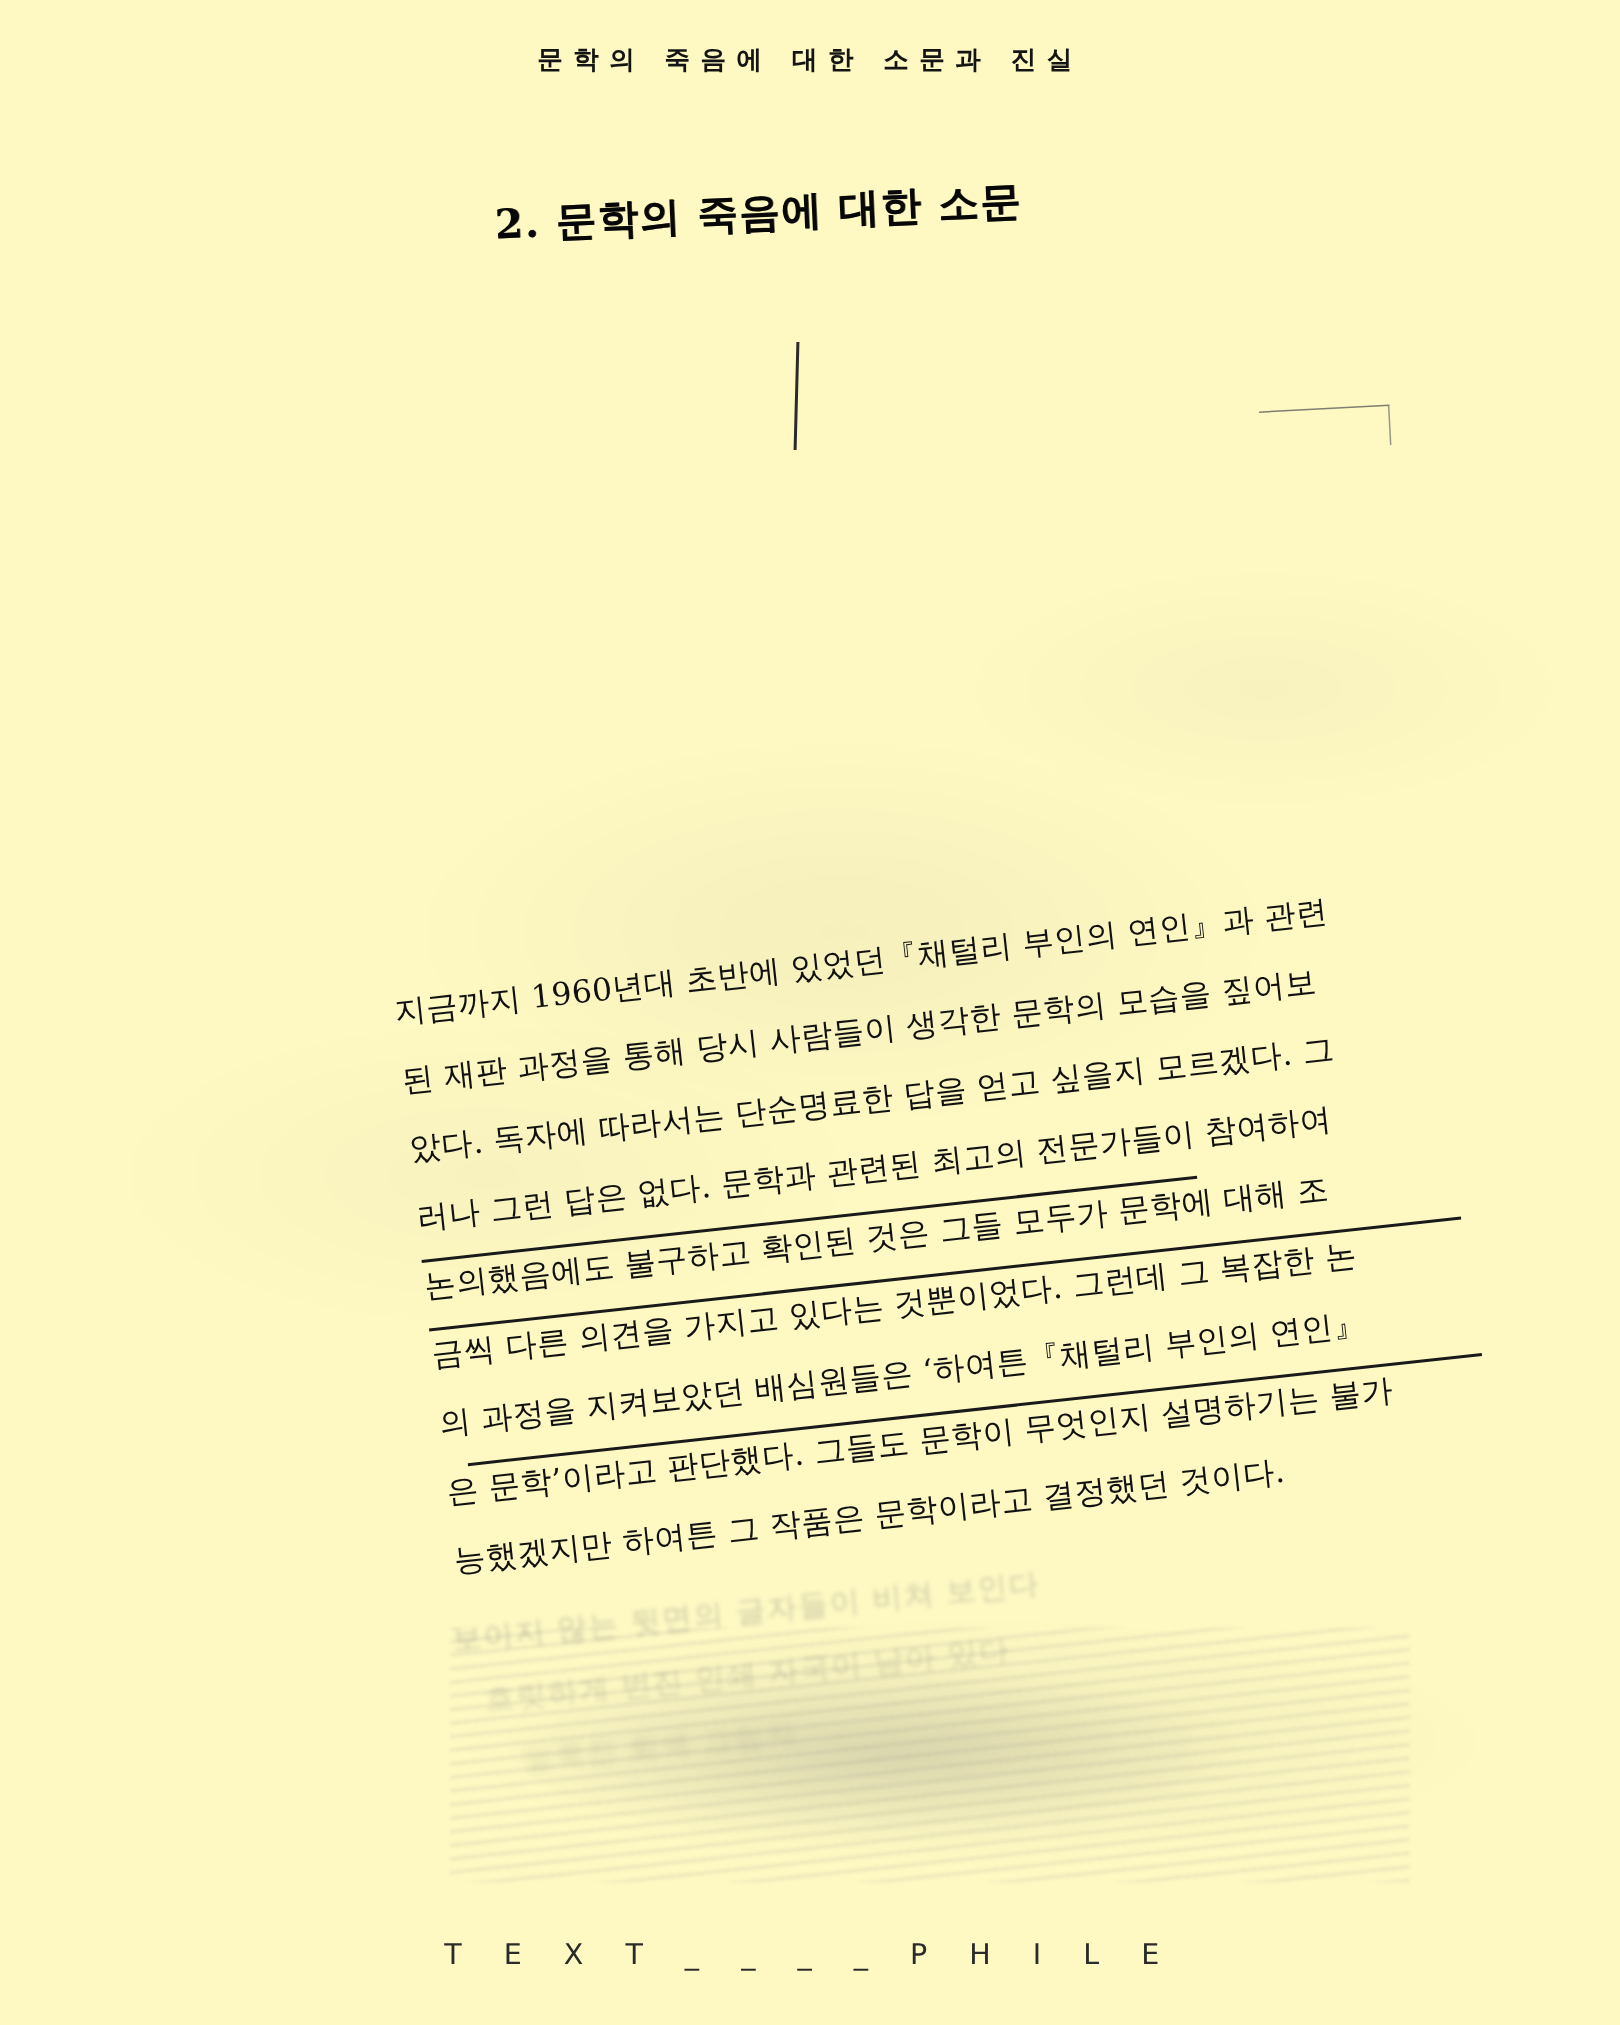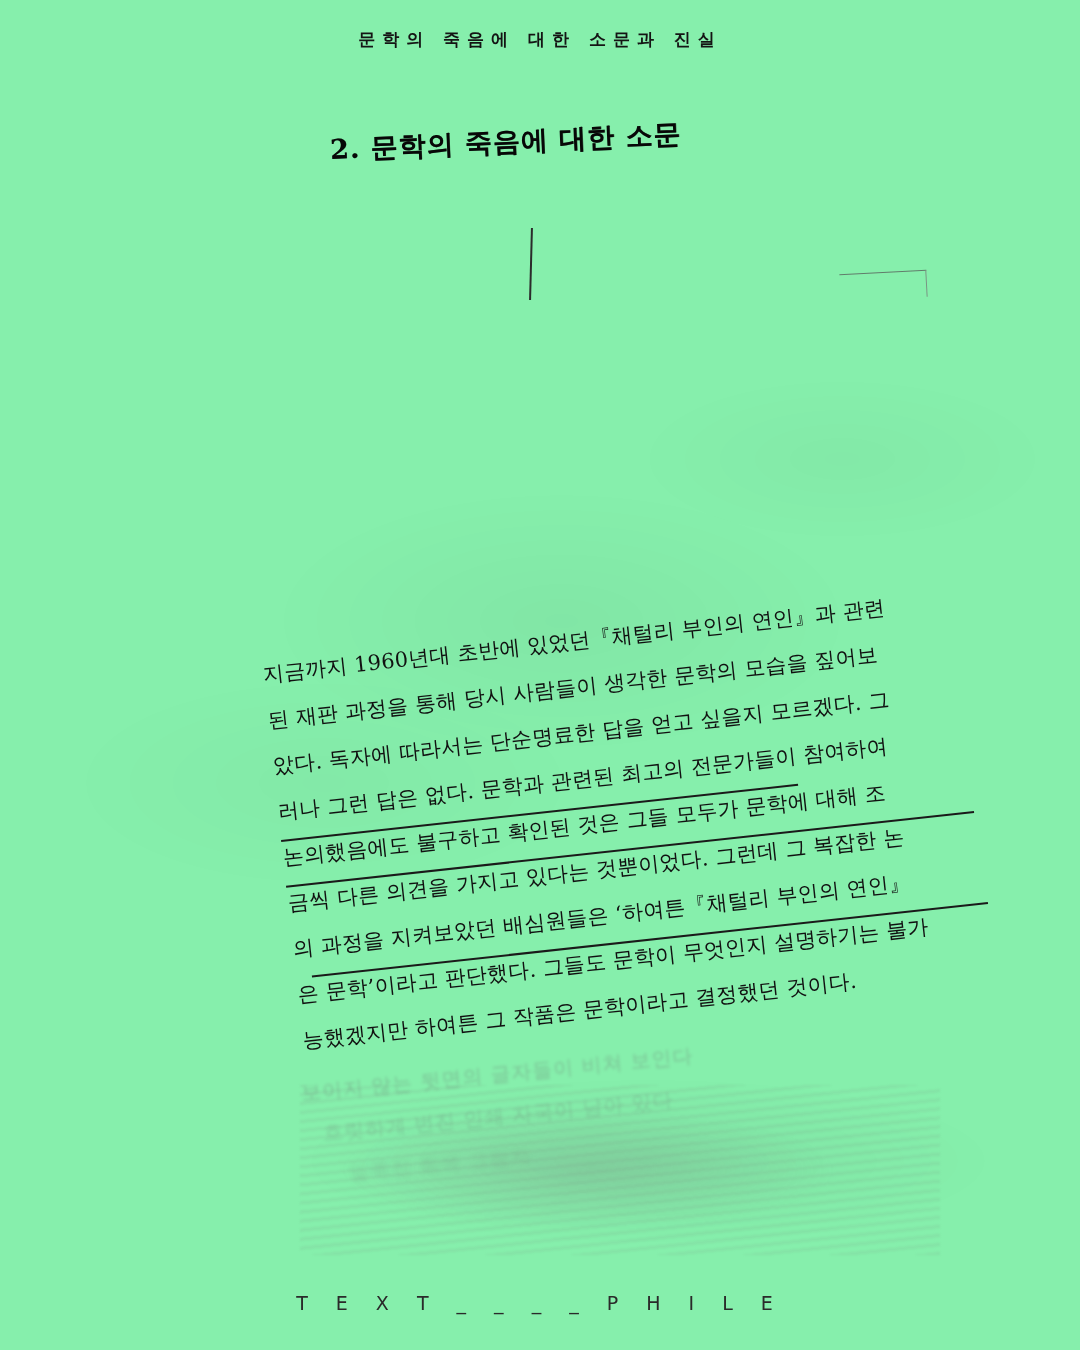--- a/index.html
+++ b/index.html
@@ -14,21 +14,21 @@
     overflow: hidden;
     font-family: "DejaVu Serif", "Liberation Serif", serif;
     color: #111;
     position: relative;
   }
 
   
   .page {
     position: absolute;
     inset: 0;
-    background: #86efac;
+    background: #fef9c3;
     overflow: hidden;
     text-decoration: underline;
   }
 
   
   .scan-noise {
     position: absolute;
     inset: 0;
     pointer-events: none;
     background:

